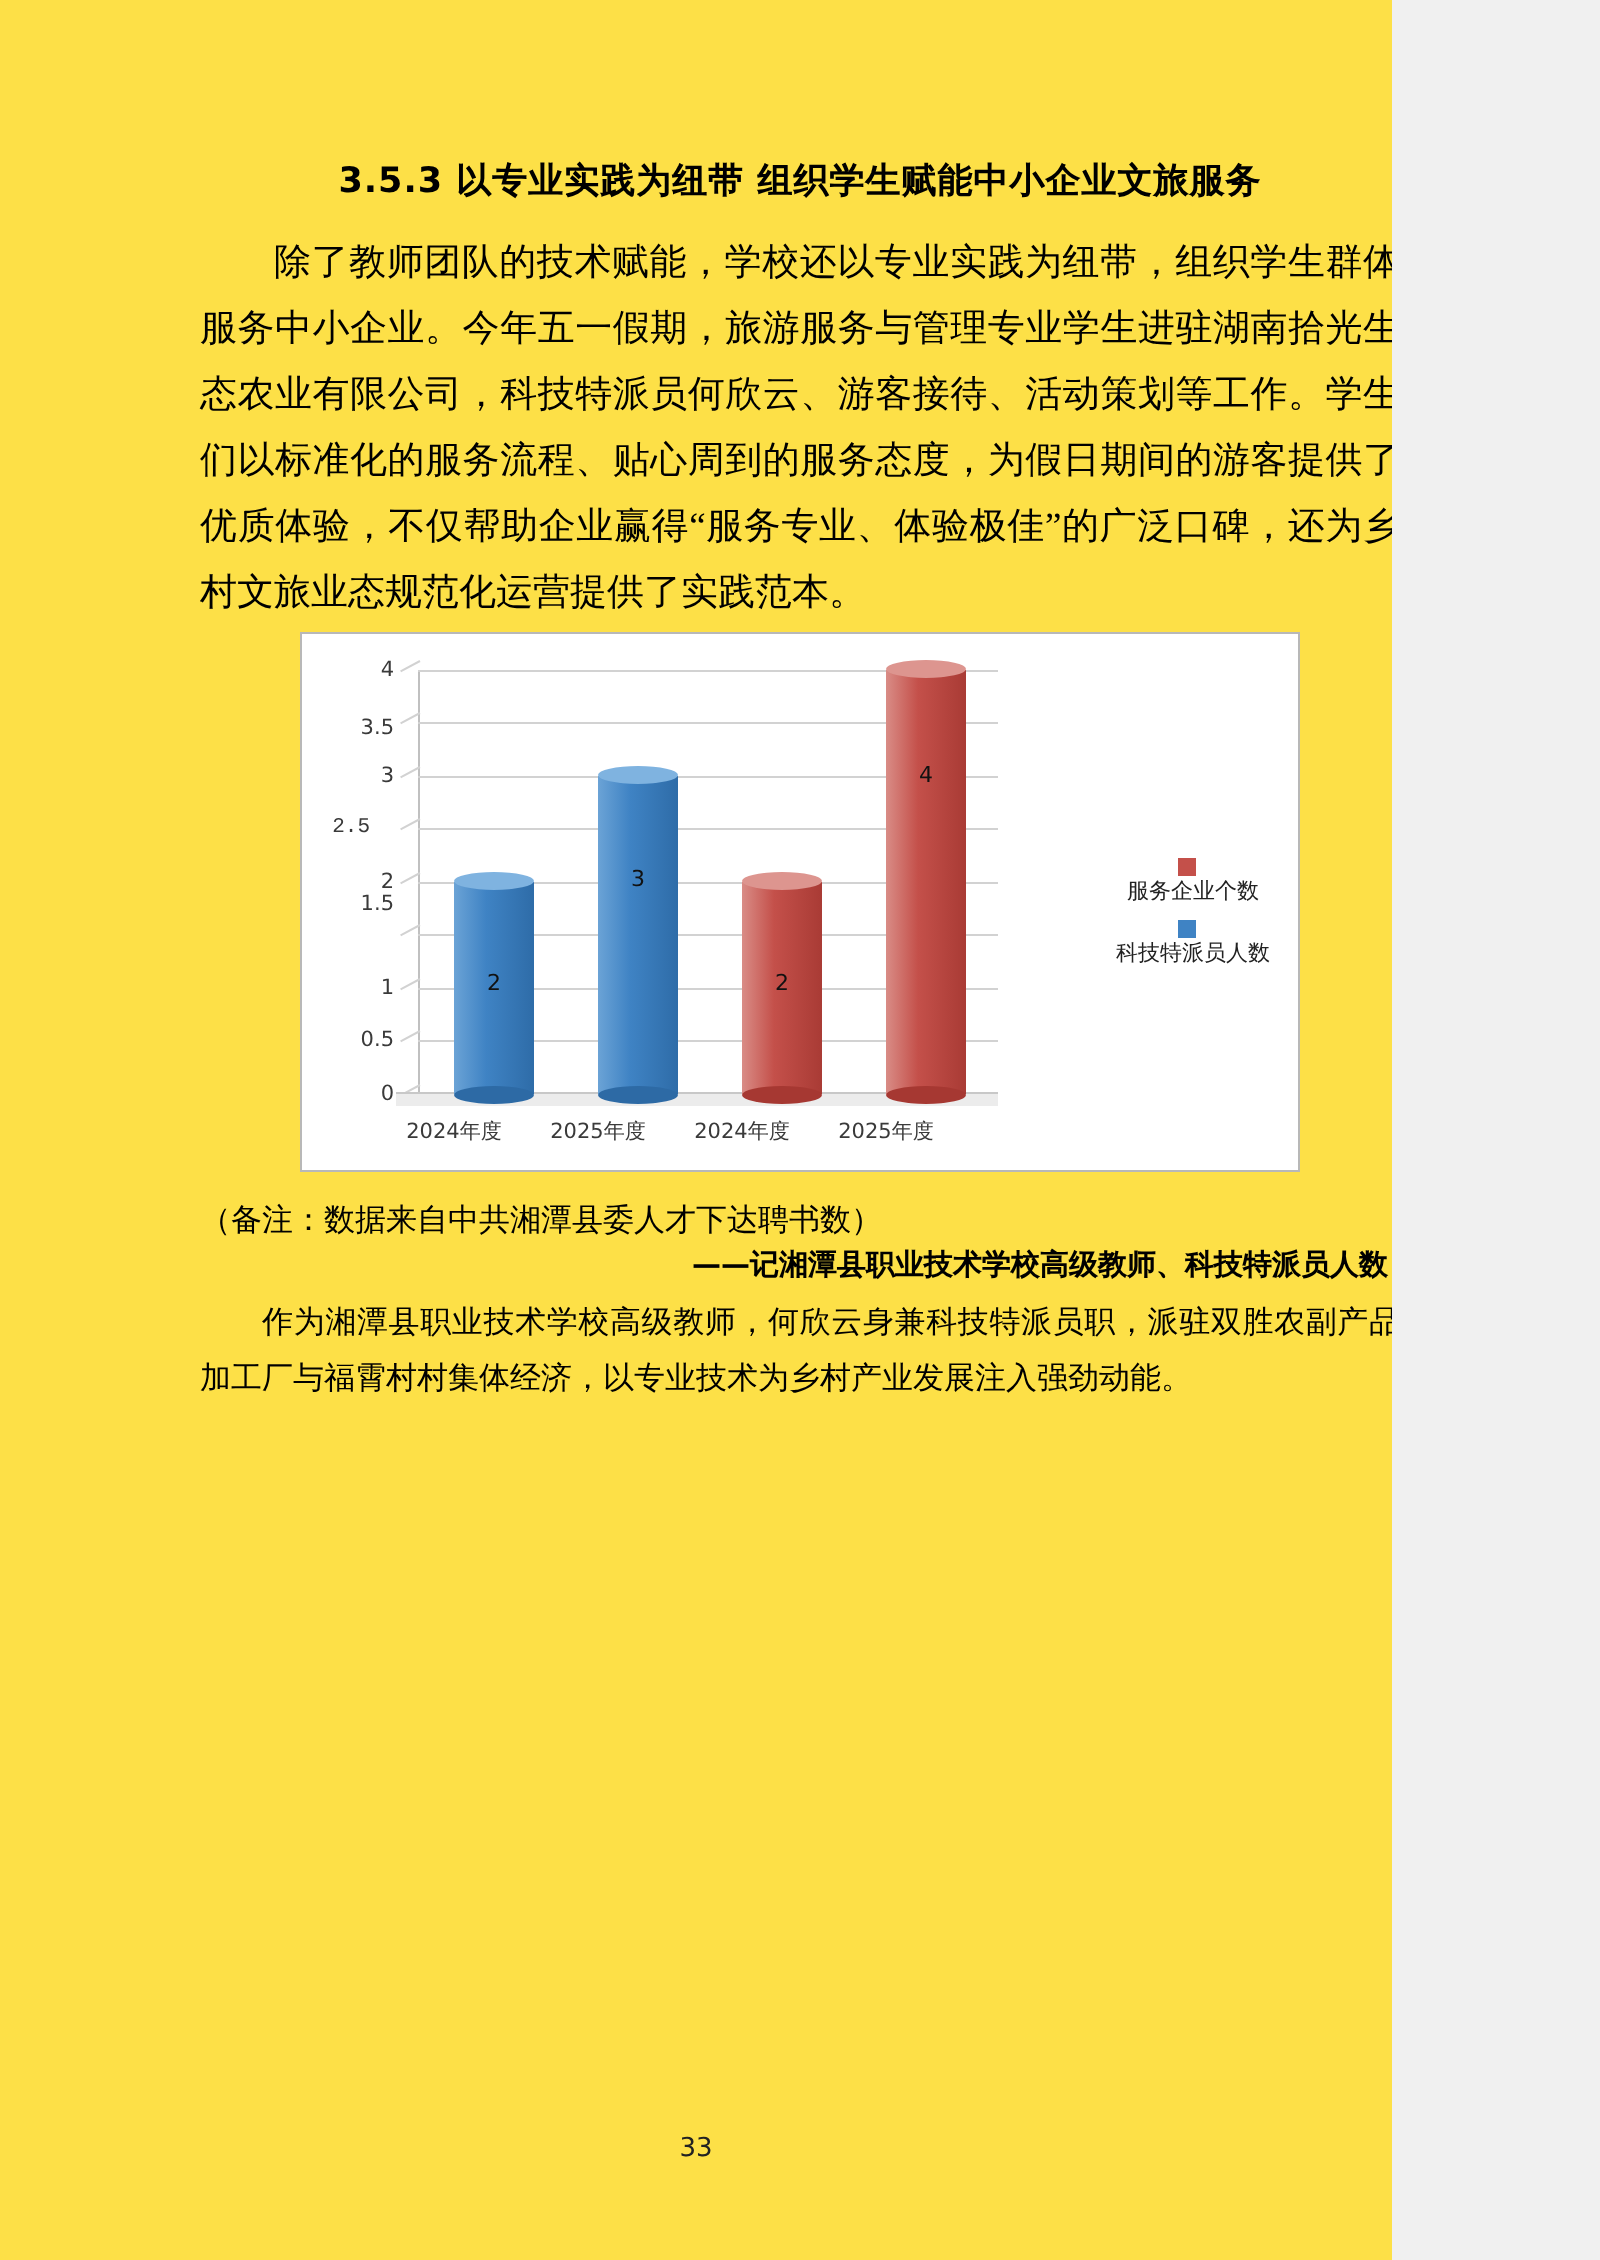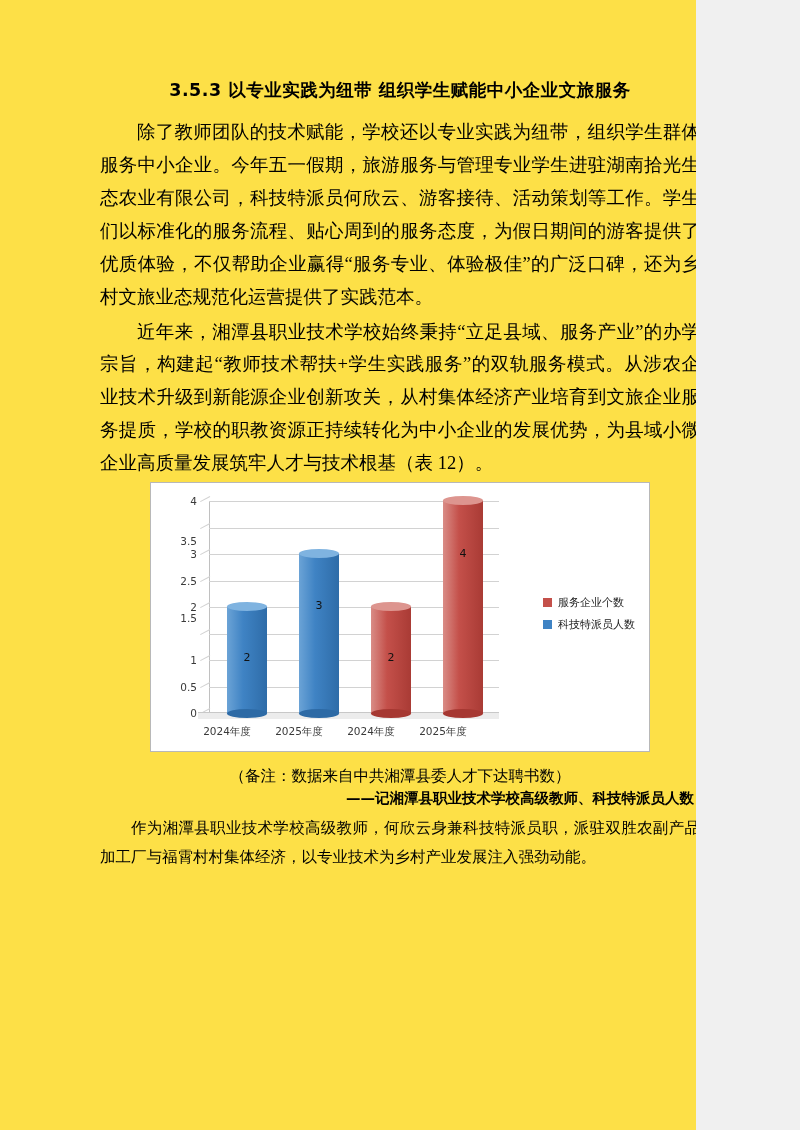--- a/index.html
+++ b/index.html
@@ -163,29 +163,29 @@
     right: 14px;
     top: 112px;
     font-family: "DejaVu Sans", "Liberation Sans", sans-serif;
     font-size: 11px;
     color: #222;
   }
   .legend-row {
     display: flex;
     align-items: center;
     margin-bottom: 7px;
+    flex-direction: column;
   }
   .legend-swatch {
     width: 9px;
     height: 9px;
     margin-right: 6px;
     flex: 0 0 auto;
   }
   .note {
-    text-align: center;
     font-size: 15.5px;
     margin: 14px 0 0 0;
     font-family: Liberation Sans, sans-serif;
   }
   .case-title {
     text-align: center;
     font-family: "DejaVu Sans", "Liberation Sans", sans-serif;
     font-size: 17px;
     font-weight: bold;
     margin: 18px 0 2px 0;
@@ -220,21 +220,20 @@
 </style>
 </head>
 <body>
 
 <div class="page">
   <div class="content">
 
     <h3 class="heading">3.5.3 以专业实践为纽带 组织学生赋能中小企业文旅服务</h3>
 
     <p class="body-par">除了教师团队的技术赋能，学校还以专业实践为纽带，组织学生群体服务中小企业。今年五一假期，旅游服务与管理专业学生进驻湖南拾光生态农业有限公司，科技特派员何欣云、游客接待、活动策划等工作。学生们以标准化的服务流程、贴心周到的服务态度，为假日期间的游客提供了优质体验，不仅帮助企业赢得“服务专业、体验极佳”的广泛口碑，还为乡村文旅业态规范化运营提供了实践范本。</p>
-    <p class="body-par">近年来，湘潭县职业技术学校始终秉持“立足县域、服务产业”的办学宗旨，构建起“教师技术帮扶+学生实践服务”的双轨服务模式。从涉农企业技术升级到新能源企业创新攻关，从村集体经济产业培育到文旅企业服务提质，学校的职教资源正持续转化为中小企业的发展优势，为县域小微企业高质量发展筑牢人才与技术根基（表 12）。</p>
 
 
     <div class="chart-box">
       <div class="plot">
         <div class="axis-left"></div>
 
         <div class="grid-line" style="top:0px;">
             <span class="slant"></span>
           </div>
         <div class="grid-line" style="top:26.5px;">
@@ -285,23 +284,23 @@
           <div class="bot"></div>
         </div>
 
         <div class="bar-label" style="left:18px; top:150px;">2</div>
         <div class="bar-label" style="left:90px; top:98px;">3</div>
         <div class="bar-label" style="left:162px; top:150px;">2</div>
         <div class="bar-label" style="left:234px; top:46px;">4</div>
       </div>
 
       <div class="ytick" style="left:20px; top:12px;">4</div>
-      <div class="ytick" style="left:20px; top:52px;">3.5</div>
+      <div class="ytick" style="left:20px; top:41px;">3.5</div>
       <div class="ytick" style="left:20px; top:65px;">3</div>
-      <div class="ytick" style="left:20px; top:91.5px;">2.5</div>
+      <div class="ytick" style="left:8px; top:91.5px;font-family:Liberation Mono, monospace;">2.5</div>
       <div class="ytick" style="left:20px; top:118px;">2</div>
       <div class="ytick" style="left:20px; top:129px;">1.5</div>
       <div class="ytick" style="left:20px; top:171px;">1</div>
       <div class="ytick" style="left:20px; top:197.5px;">0.5</div>
       <div class="ytick" style="left:20px; top:224px;">0</div>
 
       <div class="xtick" style="left:45px; top:242px;">2024年度</div>
       <div class="xtick" style="left:117px; top:242px;">2025年度</div>
       <div class="xtick" style="left:189px; top:242px;">2024年度</div>
       <div class="xtick" style="left:261px; top:242px;">2025年度</div>
@@ -318,13 +317,14 @@
       </div>
     </div>
 
     <p class="note">（备注：数据来自中共湘潭县委人才下达聘书数）</p>
 
     <div class="case-sub">——记湘潭县职业技术学校高级教师、科技特派员人数</div>
 
     <p class="small-par">作为湘潭县职业技术学校高级教师，何欣云身兼科技特派员职，派驻双胜农副产品加工厂与福霄村村集体经济，以专业技术为乡村产业发展注入强劲动能。</p>
   </div>
 
+  <div class="page-number">33</div>
 </div>
 
 </body></html>

